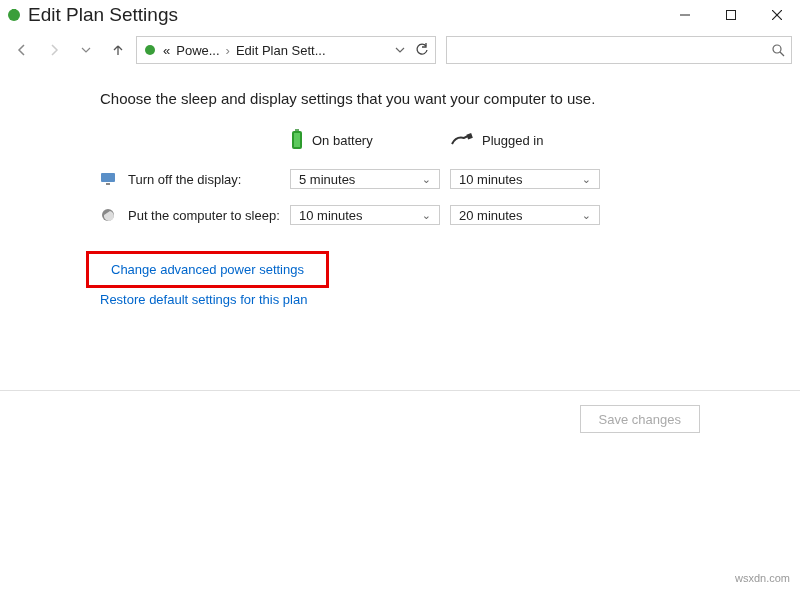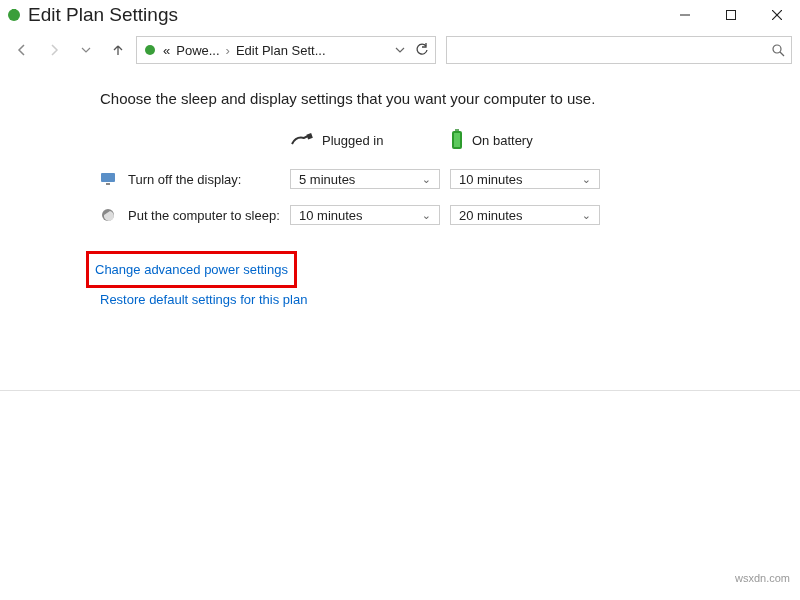--- a/index.html
+++ b/index.html
@@ -25,21 +25,21 @@
   .subtext { font-size: 15px; color: #222; margin-bottom: 22px; }
   .column-headers { display: flex; align-items: center; margin-bottom: 18px; }
   .column-headers .col-label { width: 190px; }
   .column-headers .col { width: 160px; display: flex; align-items: center; gap: 8px; }
   .setting-row { display: flex; align-items: center; margin-bottom: 16px; }
   .setting-row .label { width: 190px; display: flex; align-items: center; gap: 12px; }
   .setting-row .sel { width: 150px; height: 20px; border: 1px solid #ccc; display: flex; align-items: center; padding: 0 8px; margin-right: 10px; background: #fff; }
   .setting-row .sel .v { flex: 1; }
   .setting-row .sel .chev { color: #666; font-size: 11px; }
   .link { color: #0066cc; font-size: 13px; display: inline-block; }
-  .adv-box { border: 3px solid #e60000; padding: 8px 6px; display: inline-block; margin-left: -14px; margin-top: 10px; }
+  .adv-box { border: 3px solid #e60000; padding: 8px 22px; display: inline-block; margin-left: -14px; margin-top: 10px; }
   .restore-link { margin-top: 4px; }
   .footer { position: absolute; top: 390px; left: 0; right: 0; padding: 14px 100px 0 100px; display: flex; justify-content: flex-end; gap: 10px; border-top: 1px solid #e0e0e0; }
   .btn { height: 28px; padding: 0 18px; border: 1px solid #ccc; background: #fff; display: flex; align-items: center; font-size: 13px; cursor: pointer; }
   .btn.disabled { color: #aaa; cursor: default; }
   .watermark { position: absolute; bottom: 16px; right: 10px; font-size: 11px; color: #999; }
   svg { display: block; }
 </style>
 </head>
 <body>
 
@@ -124,37 +124,37 @@
   </div>
 </div>
 
 <div class="content">
   <div class="subtext">Choose the sleep and display settings that you want your computer to use.</div>
 
   <div class="column-headers">
     <div class="col-label"></div>
     <div class="col">
       <span>
-        <svg width="24" height="16" viewBox="0 0 24 16">
-            <path d="M2 12 Q6 4 14 6 L18 4" fill="none" stroke="#333" stroke-width="2"></path>
-            <rect x="17" y="2" width="5" height="5" fill="#333" transform="rotate(-20 19 4)"></rect>
-          </svg>
-      </span>
-      <span>Plugged in</span>
-    </div>
-    <div class="col">
-      <span>
         <svg width="14" height="22" viewBox="0 0 14 22">
             <rect x="5" y="0" width="4" height="2" fill="#6a6"></rect>
             <rect x="2" y="2" width="10" height="18" rx="2" fill="#2d9b2d"></rect>
             <rect x="4" y="4" width="6" height="14" fill="#5cc95c"></rect>
           </svg>
       </span>
       <span>On battery</span>
     </div>
+    <div class="col">
+      <span>
+        <svg width="24" height="16" viewBox="0 0 24 16">
+            <path d="M2 12 Q6 4 14 6 L18 4" fill="none" stroke="#333" stroke-width="2"></path>
+            <rect x="17" y="2" width="5" height="5" fill="#333" transform="rotate(-20 19 4)"></rect>
+          </svg>
+      </span>
+      <span>Plugged in</span>
+    </div>
   </div>
 
   <div class="setting-row">
     <div class="label">
       <span>
         <svg width="16" height="14" viewBox="0 0 16 14">
             <rect x="1" y="1" width="14" height="9" rx="1" fill="#5a8fc7"></rect>
             <rect x="6" y="11" width="4" height="2" fill="#888"></rect>
           </svg>
       </span>
@@ -193,15 +193,18 @@
   <div class="adv-box">
     <span class="link">Change advanced power settings</span>
   </div>
 
   <div class="restore-link">
     <span class="link">Restore default settings for this plan</span>
   </div>
 </div>
 
 <div class="footer">
+  <div class="btn disabled">
+    <span>Save changes</span>
+  </div>
 </div>
 
 <div class="watermark">wsxdn.com</div>
 
 </body></html>

